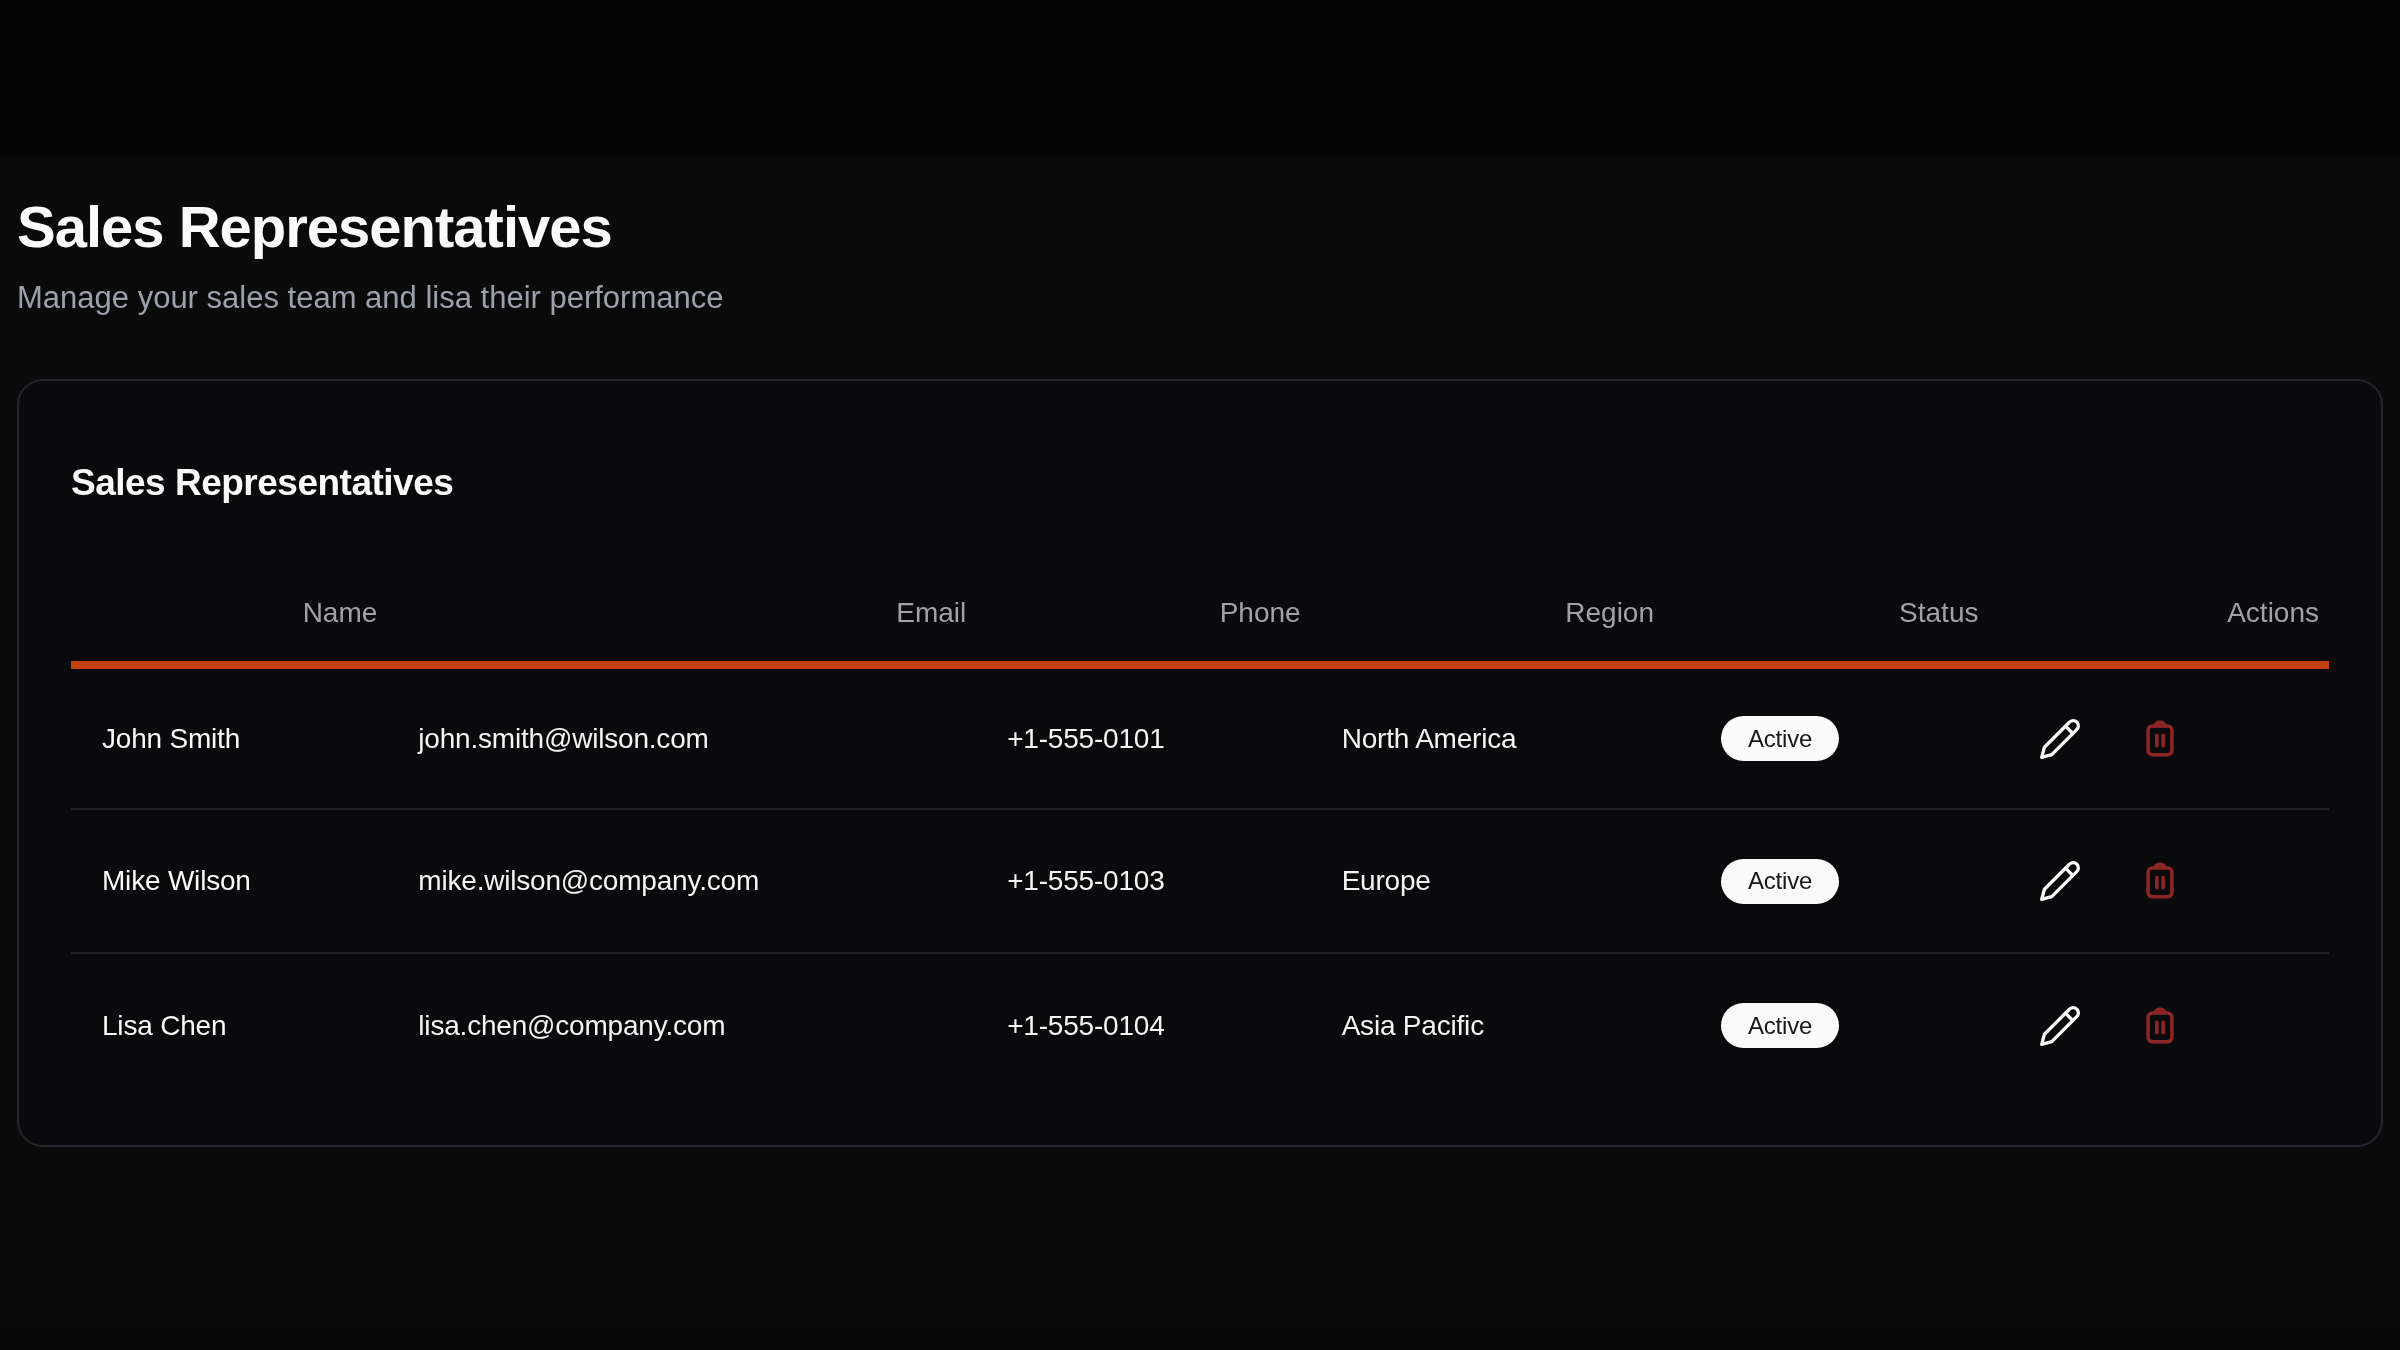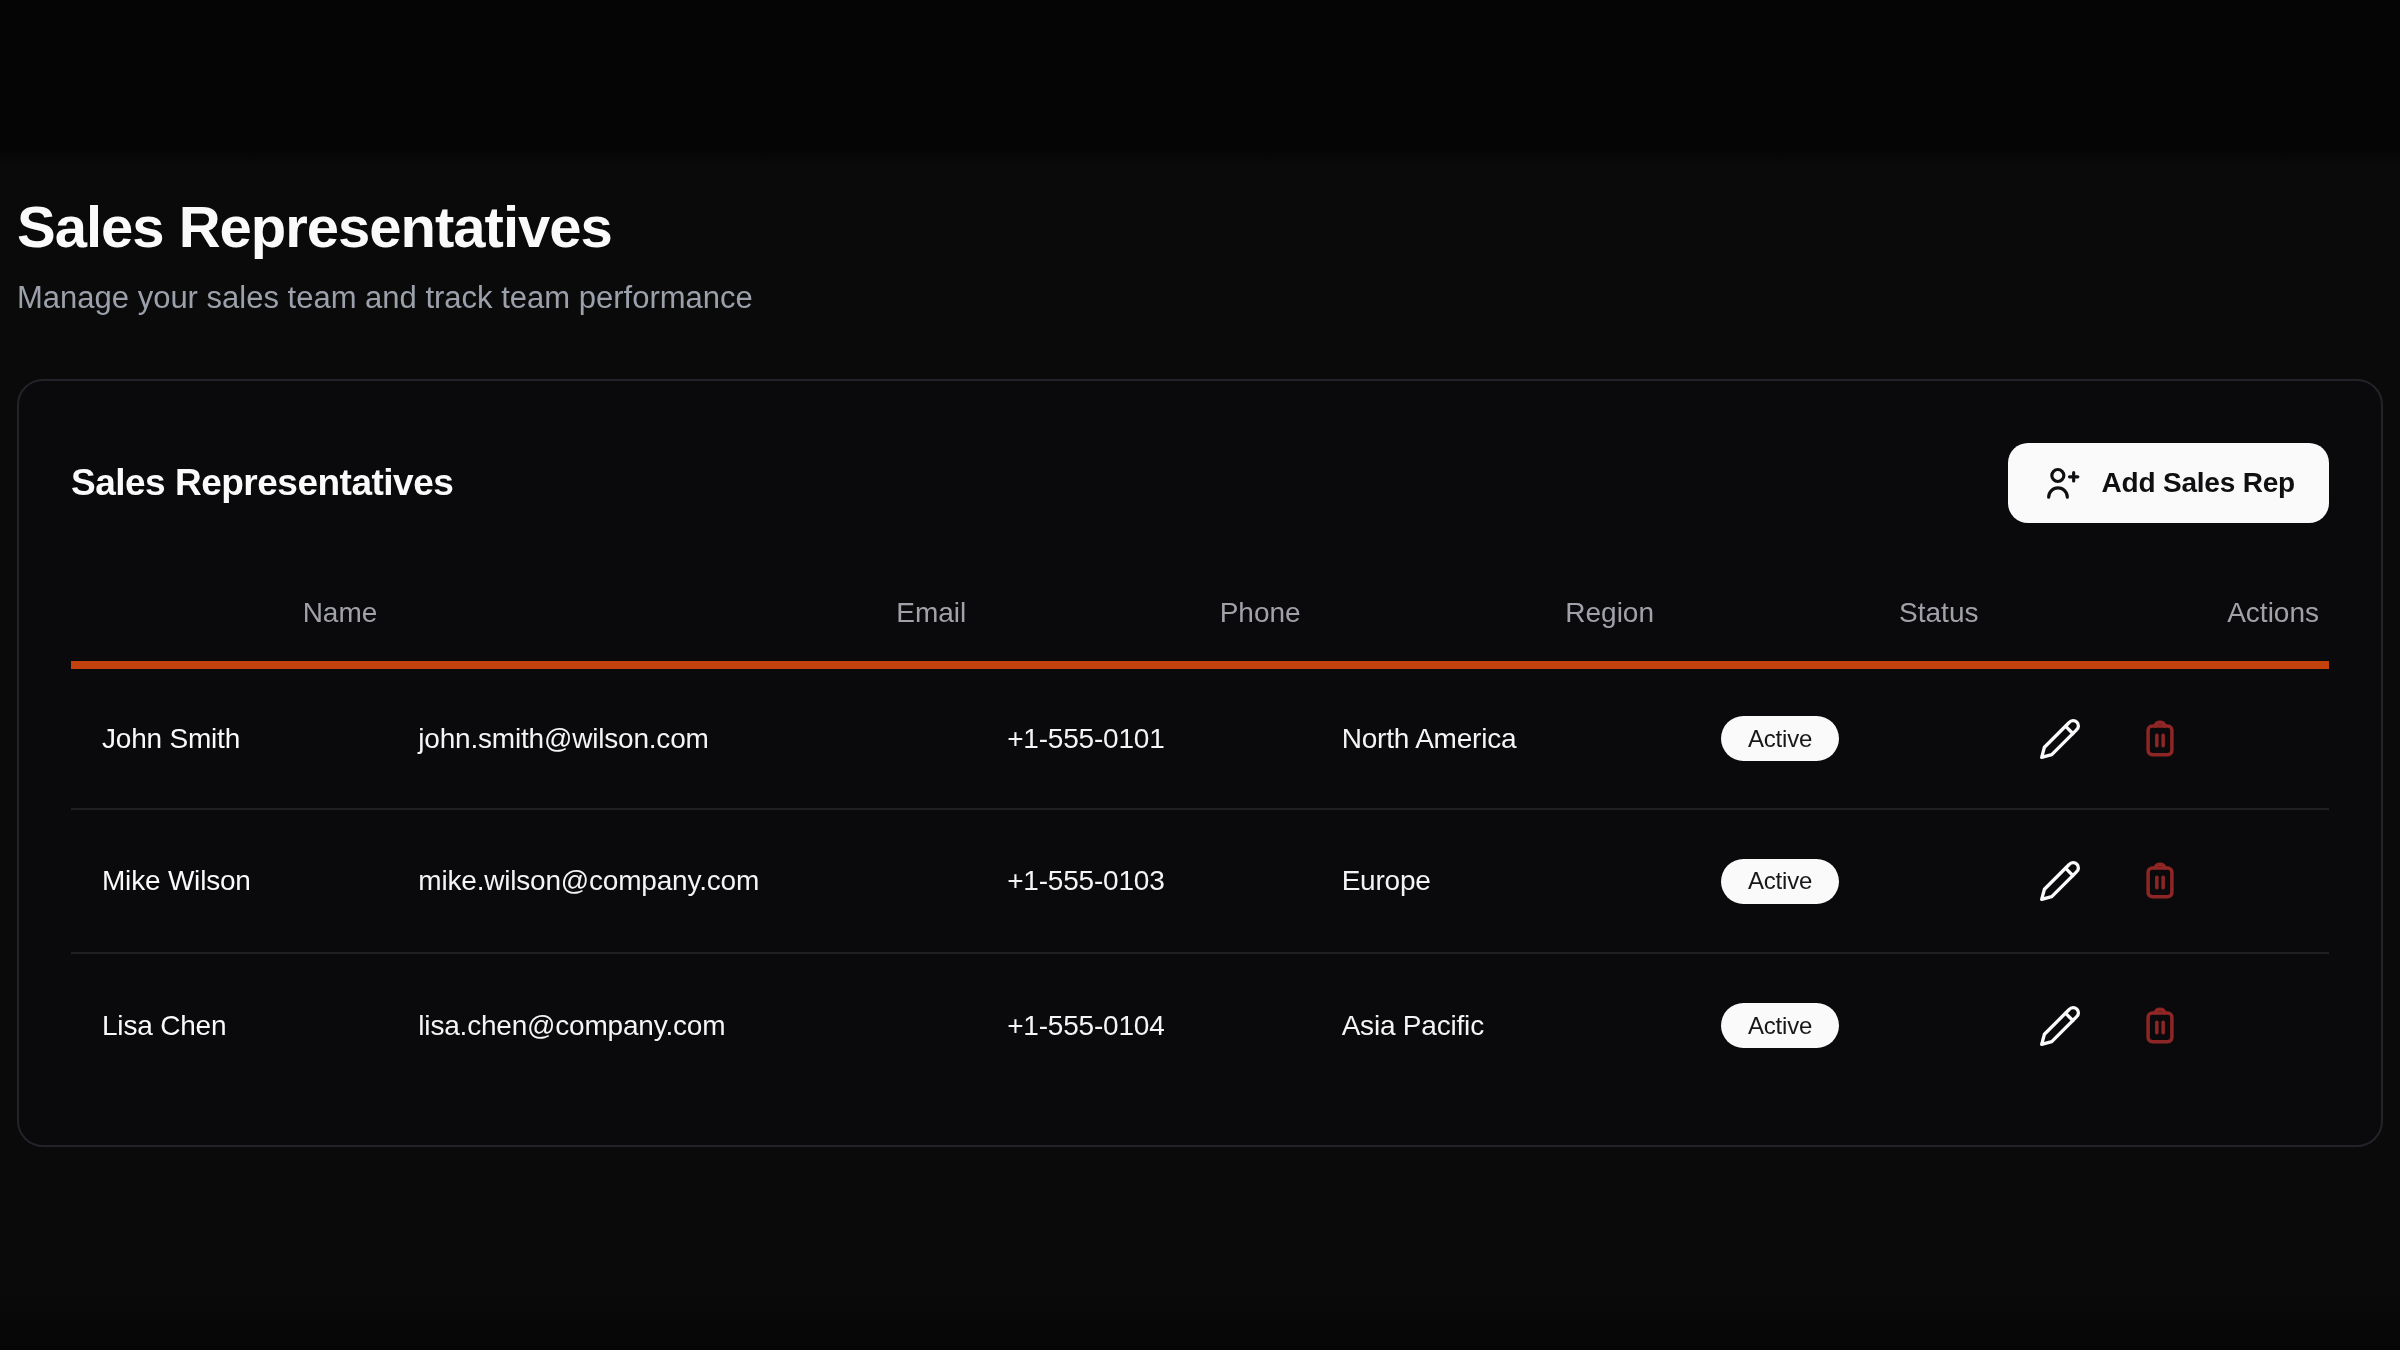--- a/index.html
+++ b/index.html
@@ -138,37 +138,26 @@
   }
   .icon-btn svg { display: block; }
 </style>
 </head>
 <body>
 
 <div class="page">
 
   <div class="page-header">
     <div class="page-title">Sales Representatives</div>
-    <div class="page-subtitle">Manage your sales team and track team performance</div>
+    <div class="page-subtitle">Manage your sales team and lisa their performance</div>
   </div>
 
   <div class="card">
     <div class="card-header">
       <div class="card-title">Sales Representatives</div>
-      <button class="add-btn">
-        <span>
-          <svg width="40" height="40" viewBox="0 0 24 24" fill="none" stroke="#101012" stroke-width="1.9" stroke-linecap="round" stroke-linejoin="round">
-            <circle cx="9.5" cy="7.5" r="3.6"></circle>
-            <path d="M4 20.5a5.6 5.6 0 0 1 11.2 0"></path>
-            <path d="M19 5.8v5"></path>
-            <path d="M16.5 8.3h5"></path>
-          </svg>
-        </span>
-        <span>Add Sales Rep</span>
-      </button>
     </div>
 
     <table class="reps">
       <colgroup>
         <col class="col-name">
           <col class="col-email">
           <col class="col-phone">
         <col class="col-region">
           <col class="col-status">
           <col class="col-actions">

